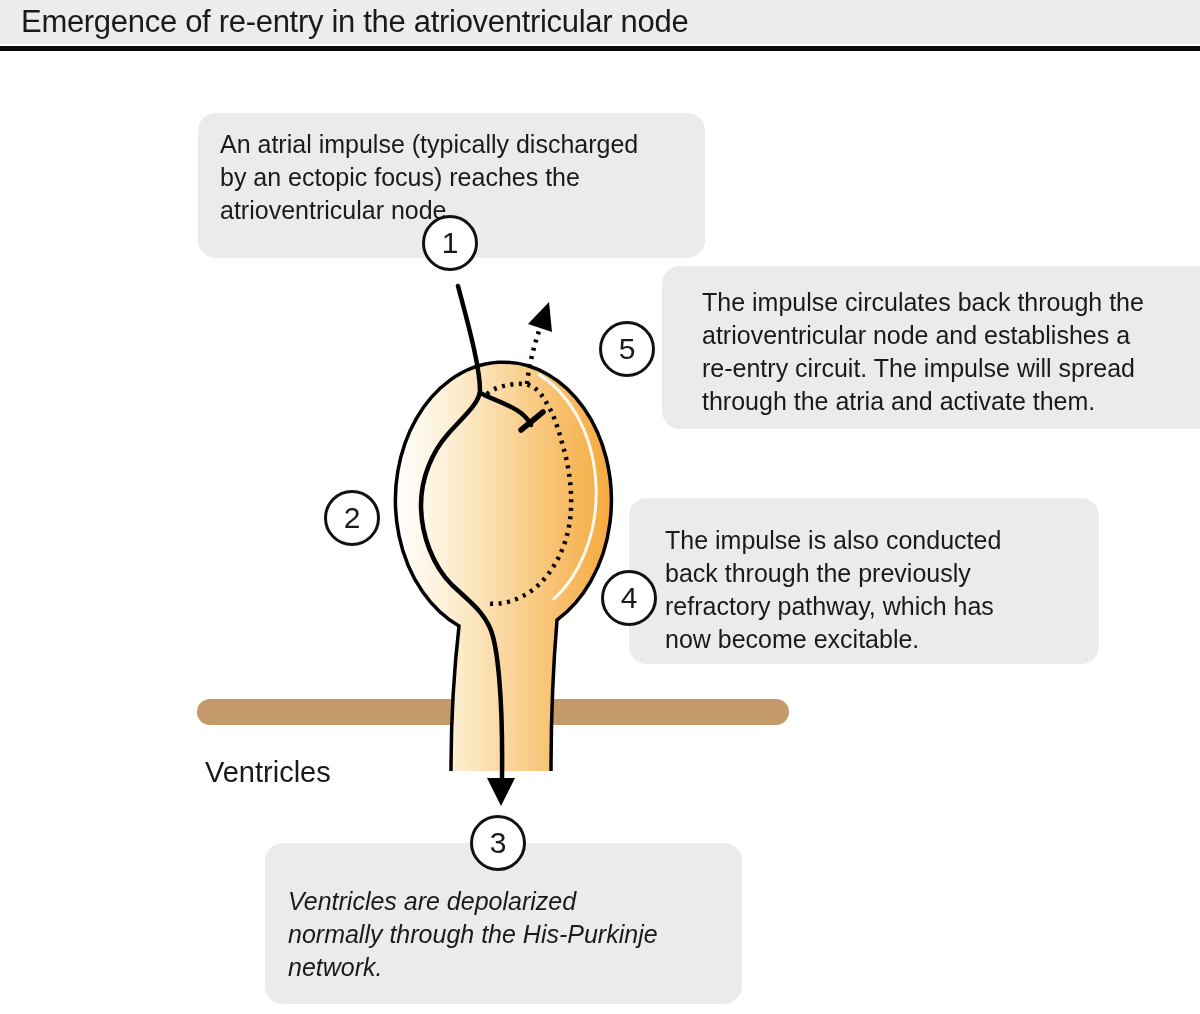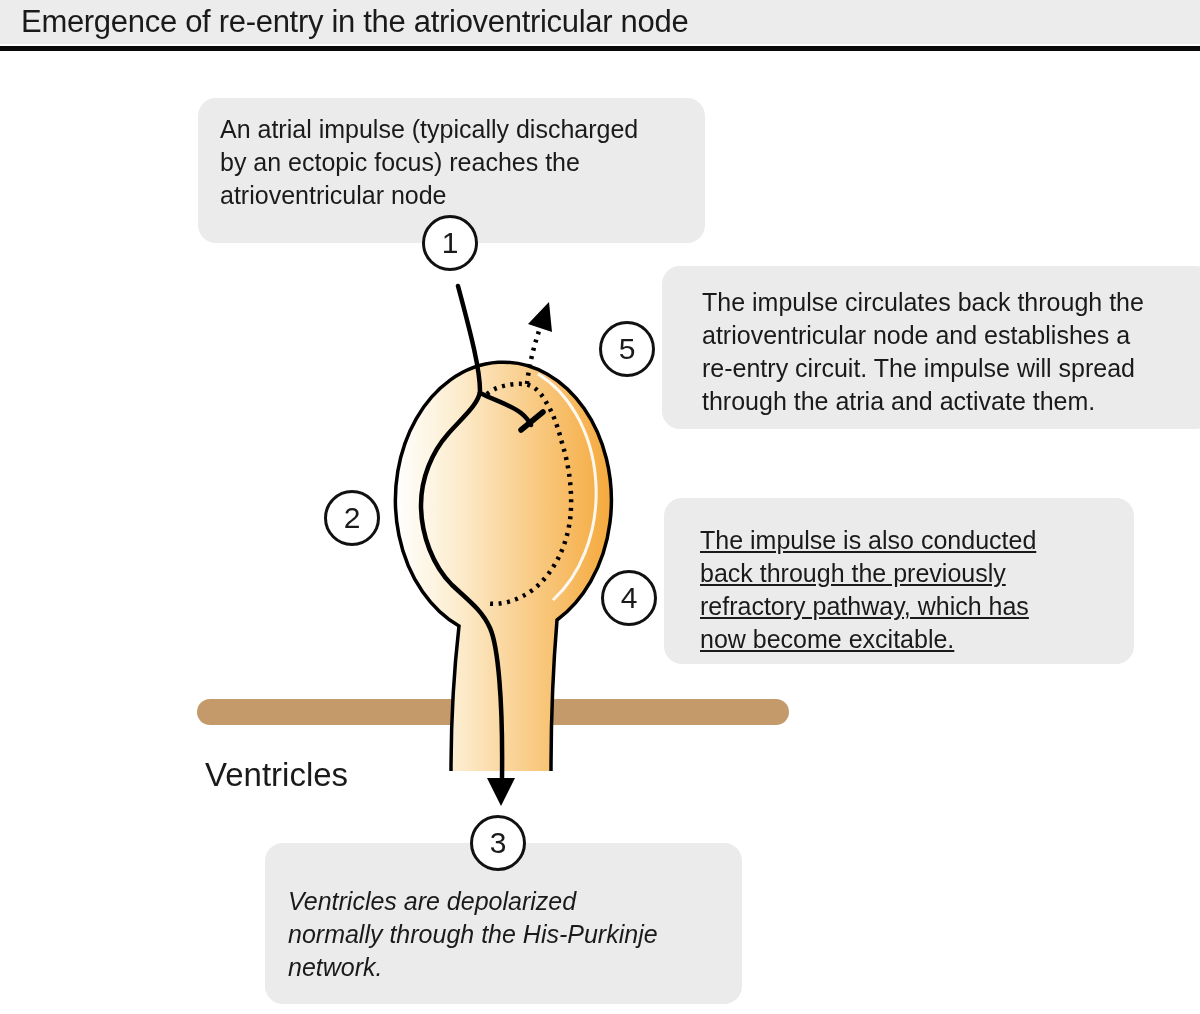--- a/index.html
+++ b/index.html
@@ -4,35 +4,35 @@
 <style>
   html,body{margin:0;padding:0;background:#fff;}
   #canvas{position:relative;width:1200px;height:1014px;background:#ffffff;overflow:hidden;
           font-family:"Liberation Sans",sans-serif;color:#1a1a1a;}
   .title-bar{position:absolute;left:0;top:0;width:1200px;height:44px;background:#ececec;
              display:flex;align-items:center;}
   .title-bar span{font-size:31px;padding-left:21px;letter-spacing:-0.3px;}
   .title-rule{position:absolute;left:0;top:46px;width:1200px;height:5px;background:#0a0a0a;}
   .note{position:absolute;background:#ebebeb;border-radius:18px;z-index:1;
         font-size:25px;line-height:33px;white-space:pre-line;box-sizing:border-box;}
-  .note-1{left:198px;top:98px;width:507px;height:145px;padding:15px 24px 0 22px;}
+  .note-1{left:198px;top:113px;width:507px;height:145px;padding:15px 24px 0 22px;}
   .note-2{left:16px;top:377px;width:340px;height:276px;padding:9px 6px 0 14px;}
   .note-3{left:265px;top:843px;width:477px;height:161px;padding:42px 10px 0 23px;font-style:italic;}
-  .note-4{left:664px;top:498px;width:470px;height:166px;padding:26px 4px 0 36px;text-decoration:underline;}
+  .note-4{left:629px;top:498px;width:470px;height:166px;padding:26px 4px 0 36px;}
   .note-5{left:662px;top:266px;width:552px;height:163px;padding:20px 10px 0 40px;}
   .num-circle{position:absolute;width:56px;height:56px;border-radius:50%;background:#ffffff;
               border:3px solid #111;box-sizing:border-box;z-index:3;
               display:flex;align-items:center;justify-content:center;font-size:30px;}
   .c1{left:422px;top:215px;}
   .c2{left:324px;top:490px;}
   .c3{left:470px;top:815px;}
   .c4{left:601px;top:570px;}
   .c5{left:599px;top:321px;}
   #drawing{position:absolute;left:0;top:0;z-index:2;}
-  .ventricles-label{position:absolute;left:205px;top:756px;font-size:33px;z-index:3;}
+  .ventricles-label{position:absolute;left:205px;top:756px;font-size:29px;z-index:3;}
 </style>
 </head>
 <body>
 
 <div id="canvas">
 
   <div class="title-bar">
     <span>Emergence of re-entry in the atrioventricular node</span>
   </div>
   <div class="title-rule"></div>

